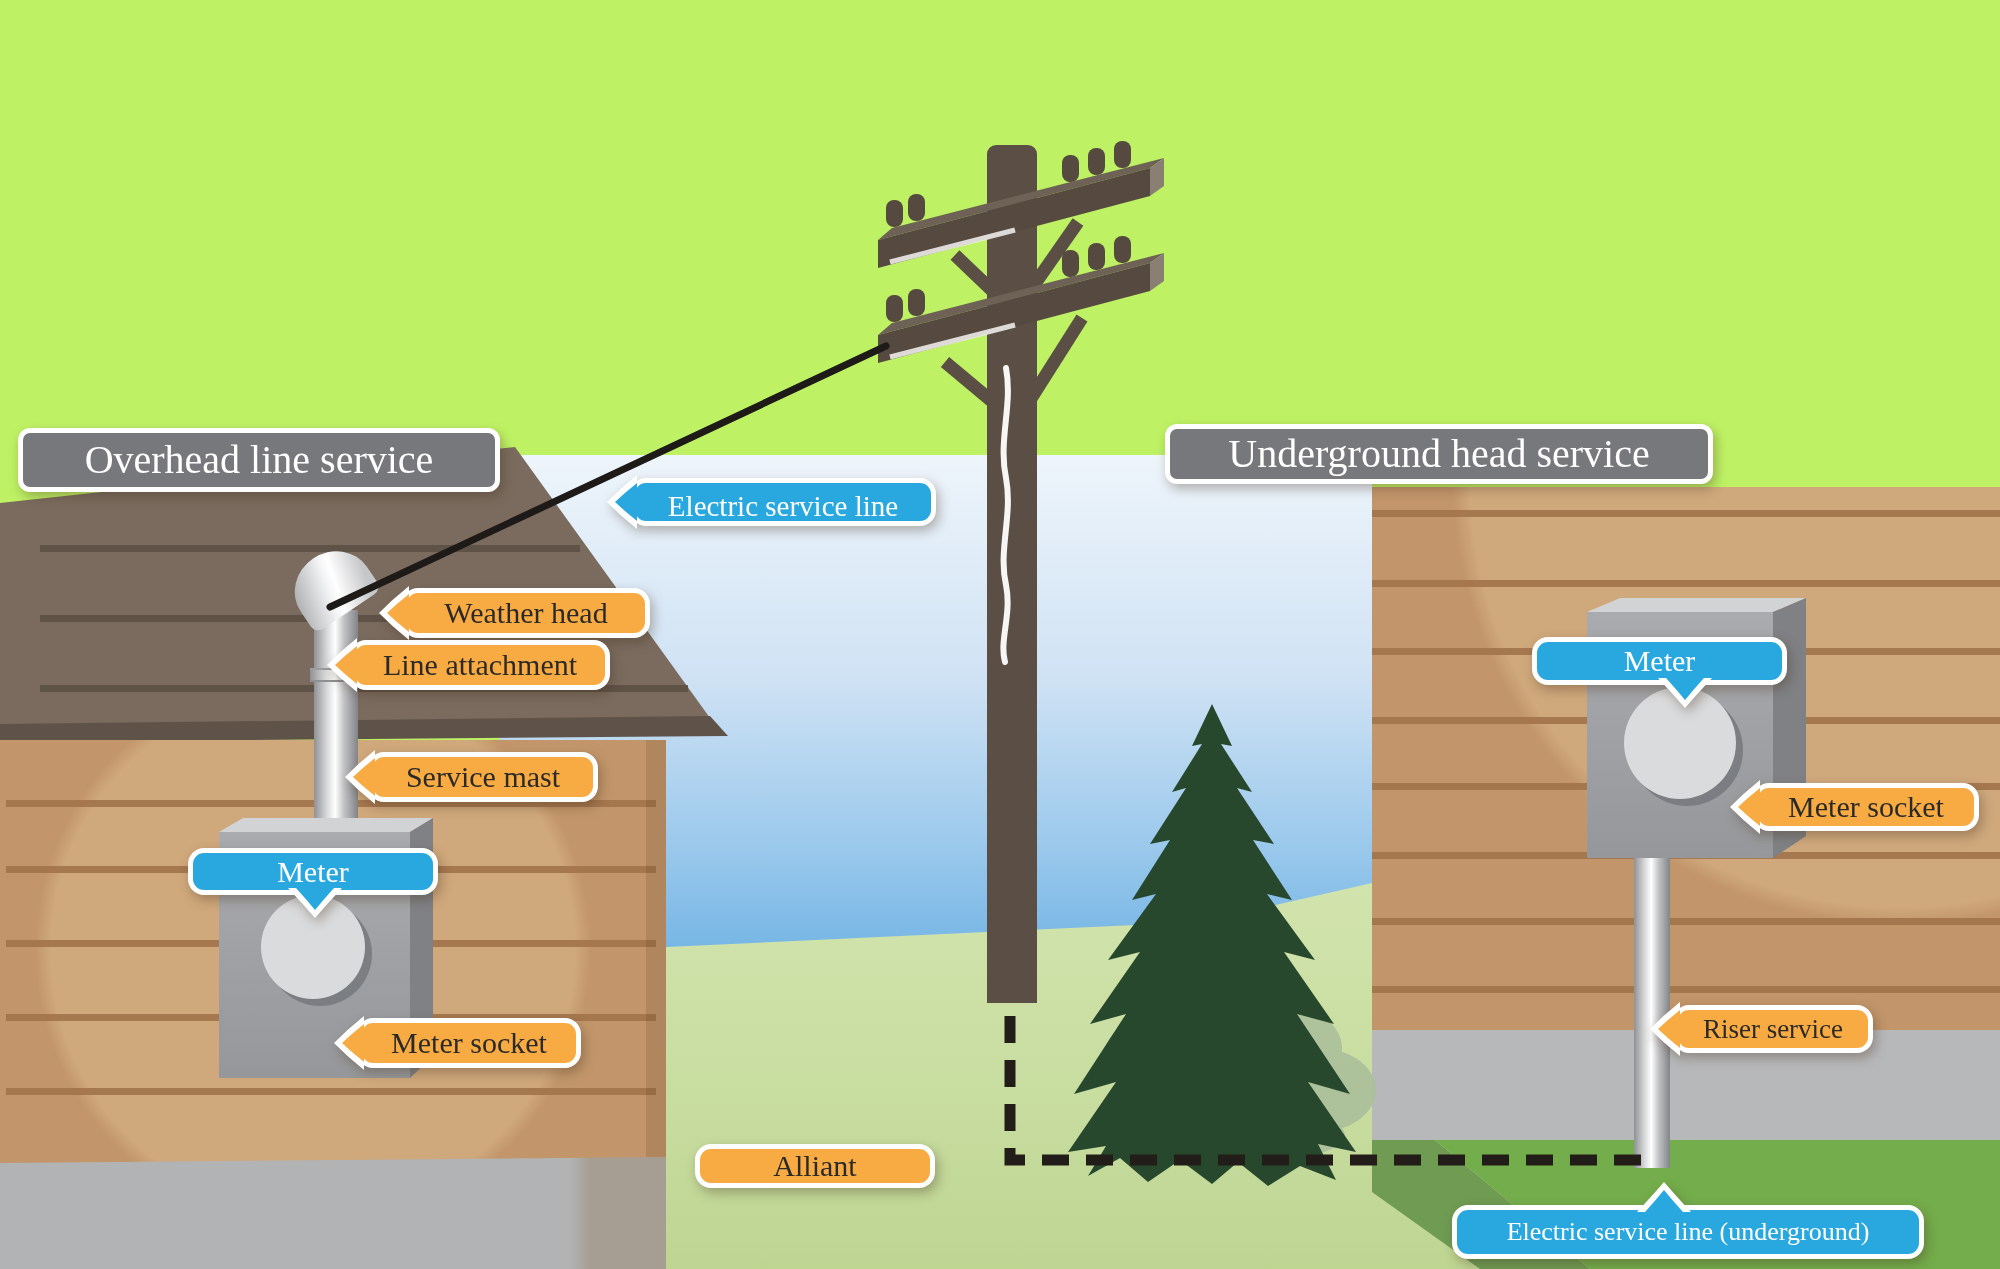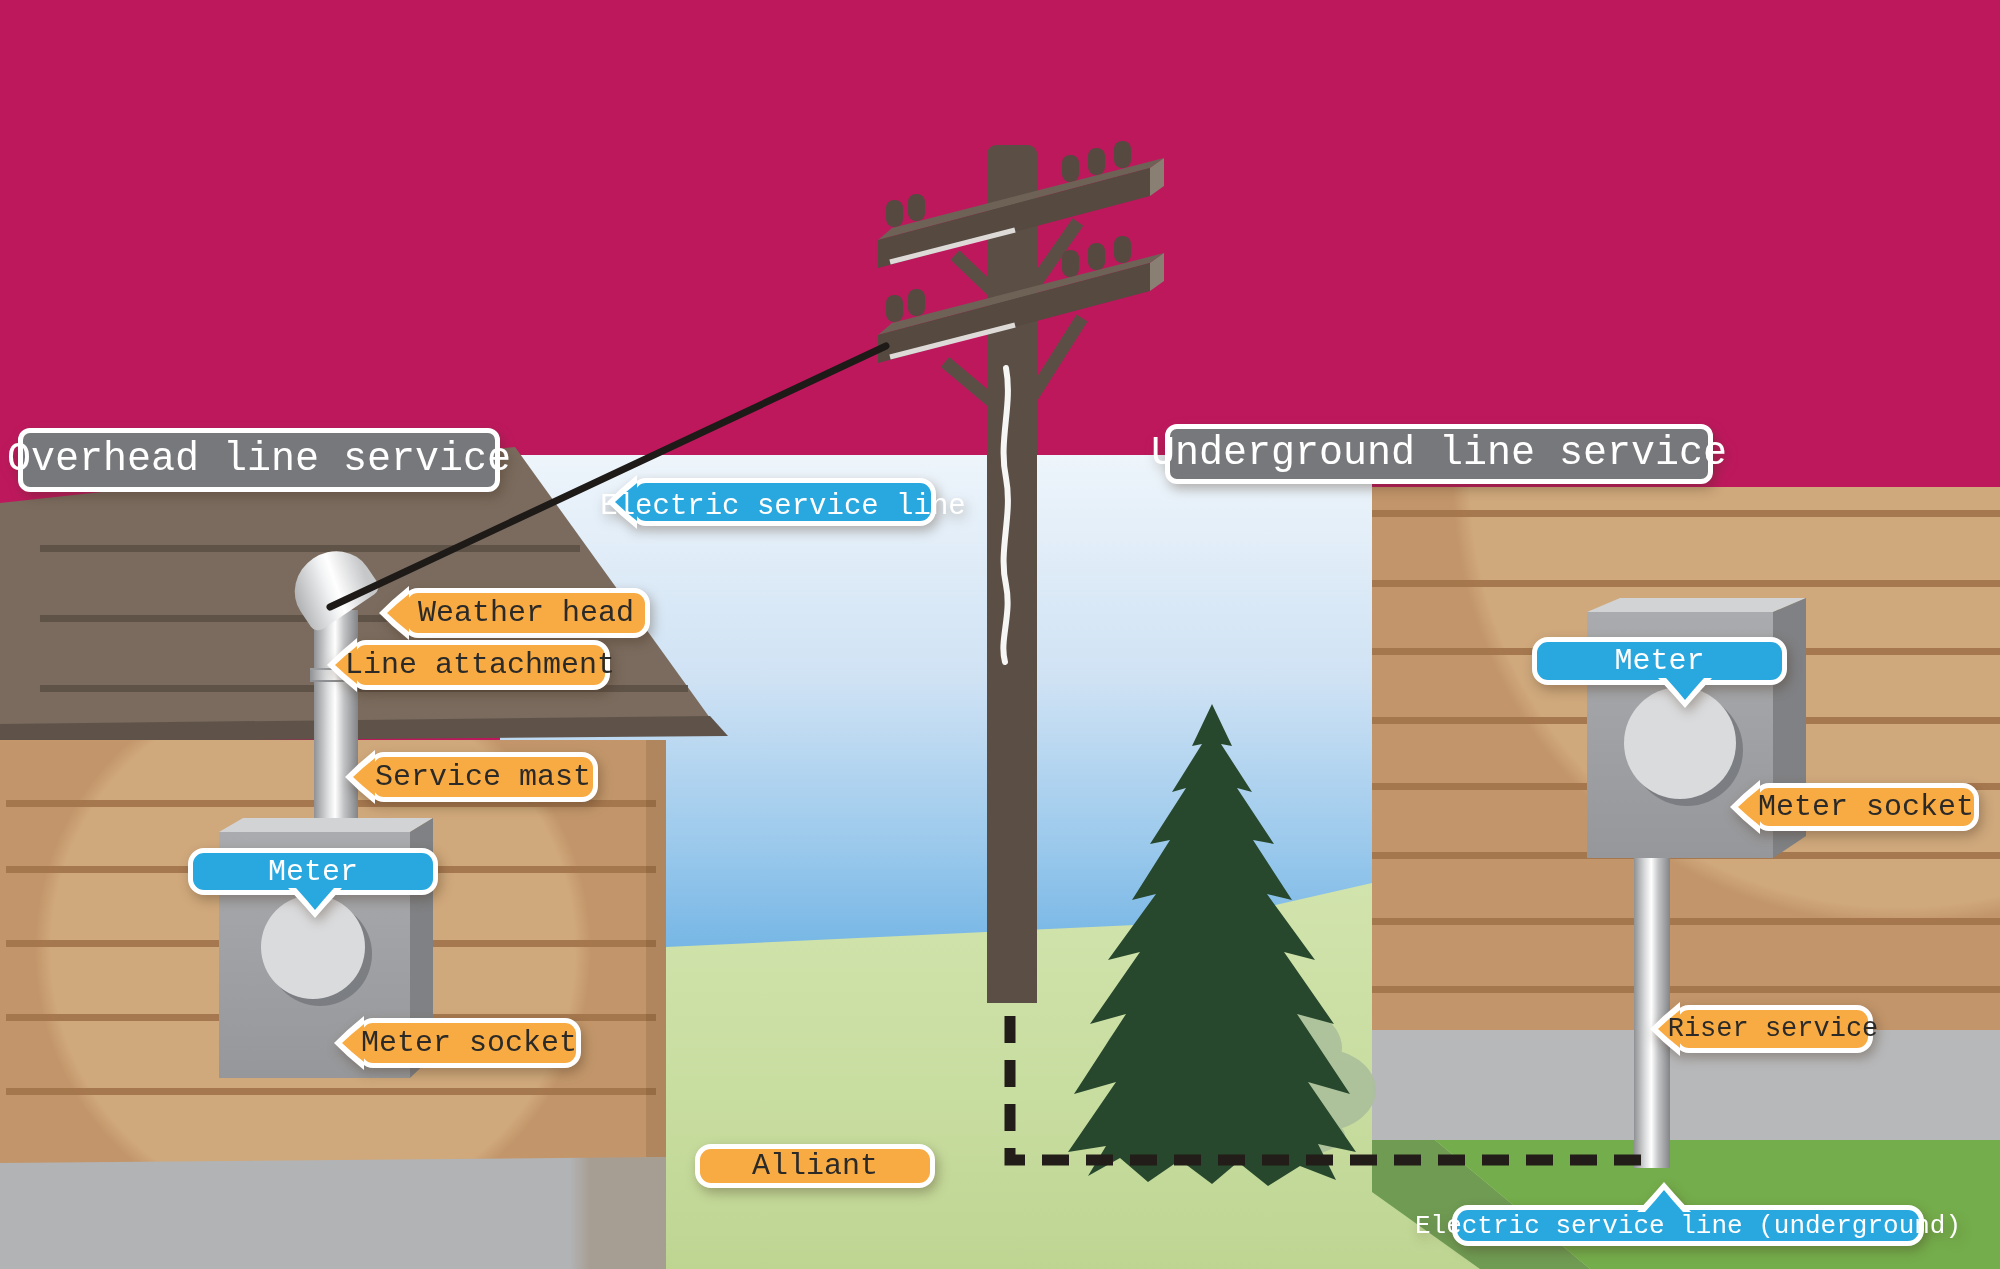--- a/index.html
+++ b/index.html
@@ -1,17 +1,17 @@
 <!DOCTYPE html>
 <html><head>
 <meta charset="utf-8">
 <style>
   html,body{margin:0;padding:0;background:#fff;}
-  #scene{position:relative;width:2000px;height:1269px;overflow:hidden;background:#be185d;
-         font-family:Liberation Mono, monospace;}
+  #scene{position:relative;width:2000px;height:1269px;overflow:hidden;background:#bef264;
+         font-family:Liberation Serif, serif;}
   #scene *{box-sizing:border-box;}
   .abs{position:absolute;}
 
   
   .sky{left:500px;top:455px;width:872px;height:500px;
        background:linear-gradient(180deg,#eef5fb 0%,#cfe2f4 45%,#9bc9ec 78%,#74b5e5 100%);}
   .grass{left:0;top:875px;width:2000px;height:394px;
        background:linear-gradient(180deg,#d2e4ad 0%,#c8dda0 55%,#bed592 100%);
        clip-path:polygon(0 80px,666px 72px,1200px 47px,1372px 8px,2000px 0,2000px 394px,0 394px);}
   .yard-shadow{left:1372px;top:1140px;width:218px;height:129px;background:#6f9b53;
@@ -186,21 +186,21 @@
 
     <path d="M330,607 L886,346" stroke="#1d1a17" stroke-width="7" stroke-linecap="round"></path>
 
     <path d="M1010,1016 L1010,1160 L1642,1160" stroke="#221d18" stroke-width="11" fill="none" stroke-dasharray="27 17"></path>
   </svg>
 
   <div class="b title" style="left:18px;top:428px;width:482px;height:64px;">
     <span class="txt">Overhead line service</span>
   </div>
   <div class="b title" style="left:1165px;top:424px;width:548px;height:60px;">
-    <span class="txt">Underground line service</span>
+    <span class="txt">Underground head service</span>
   </div>
 
   <div class="b bb" style="left:630px;top:478px;width:306px;height:48px;font-size:29px;align-items:flex-end;">
     <span class="tail tl"></span>
     <span class="txt">Electric service line</span>
   </div>
 
   <div class="b bo" style="left:402px;top:570px;width:248px;height:50px;margin-top:18px;">
     <span class="tail tl"></span>
     <span class="txt">Weather head</span>
@@ -234,21 +234,21 @@
   <div class="b bo" style="left:1753px;top:783px;width:226px;height:48px;">
     <span class="tail tl"></span>
     <span class="txt">Meter socket</span>
   </div>
 
   <div class="b bo" style="left:1673px;top:1005px;width:200px;height:48px;font-size:27px;">
     <span class="tail tl"></span>
     <span class="txt">Riser service</span>
   </div>
 
-  <div class="b bb" style="left:1452px;top:1205px;width:472px;height:41px;font-size:26px;padding:12px 6px;--tx:180px;">
+  <div class="b bb" style="left:1452px;top:1205px;width:472px;height:54px;font-size:26px;padding:12px 6px;--tx:180px;">
     <span class="tail tu"></span>
     <span class="txt">Electric service line (underground)</span>
   </div>
 
   <div class="b bo" style="left:695px;top:1144px;width:240px;height:44px;">
     <span class="txt">Alliant</span>
   </div>
 
 </div>
 

